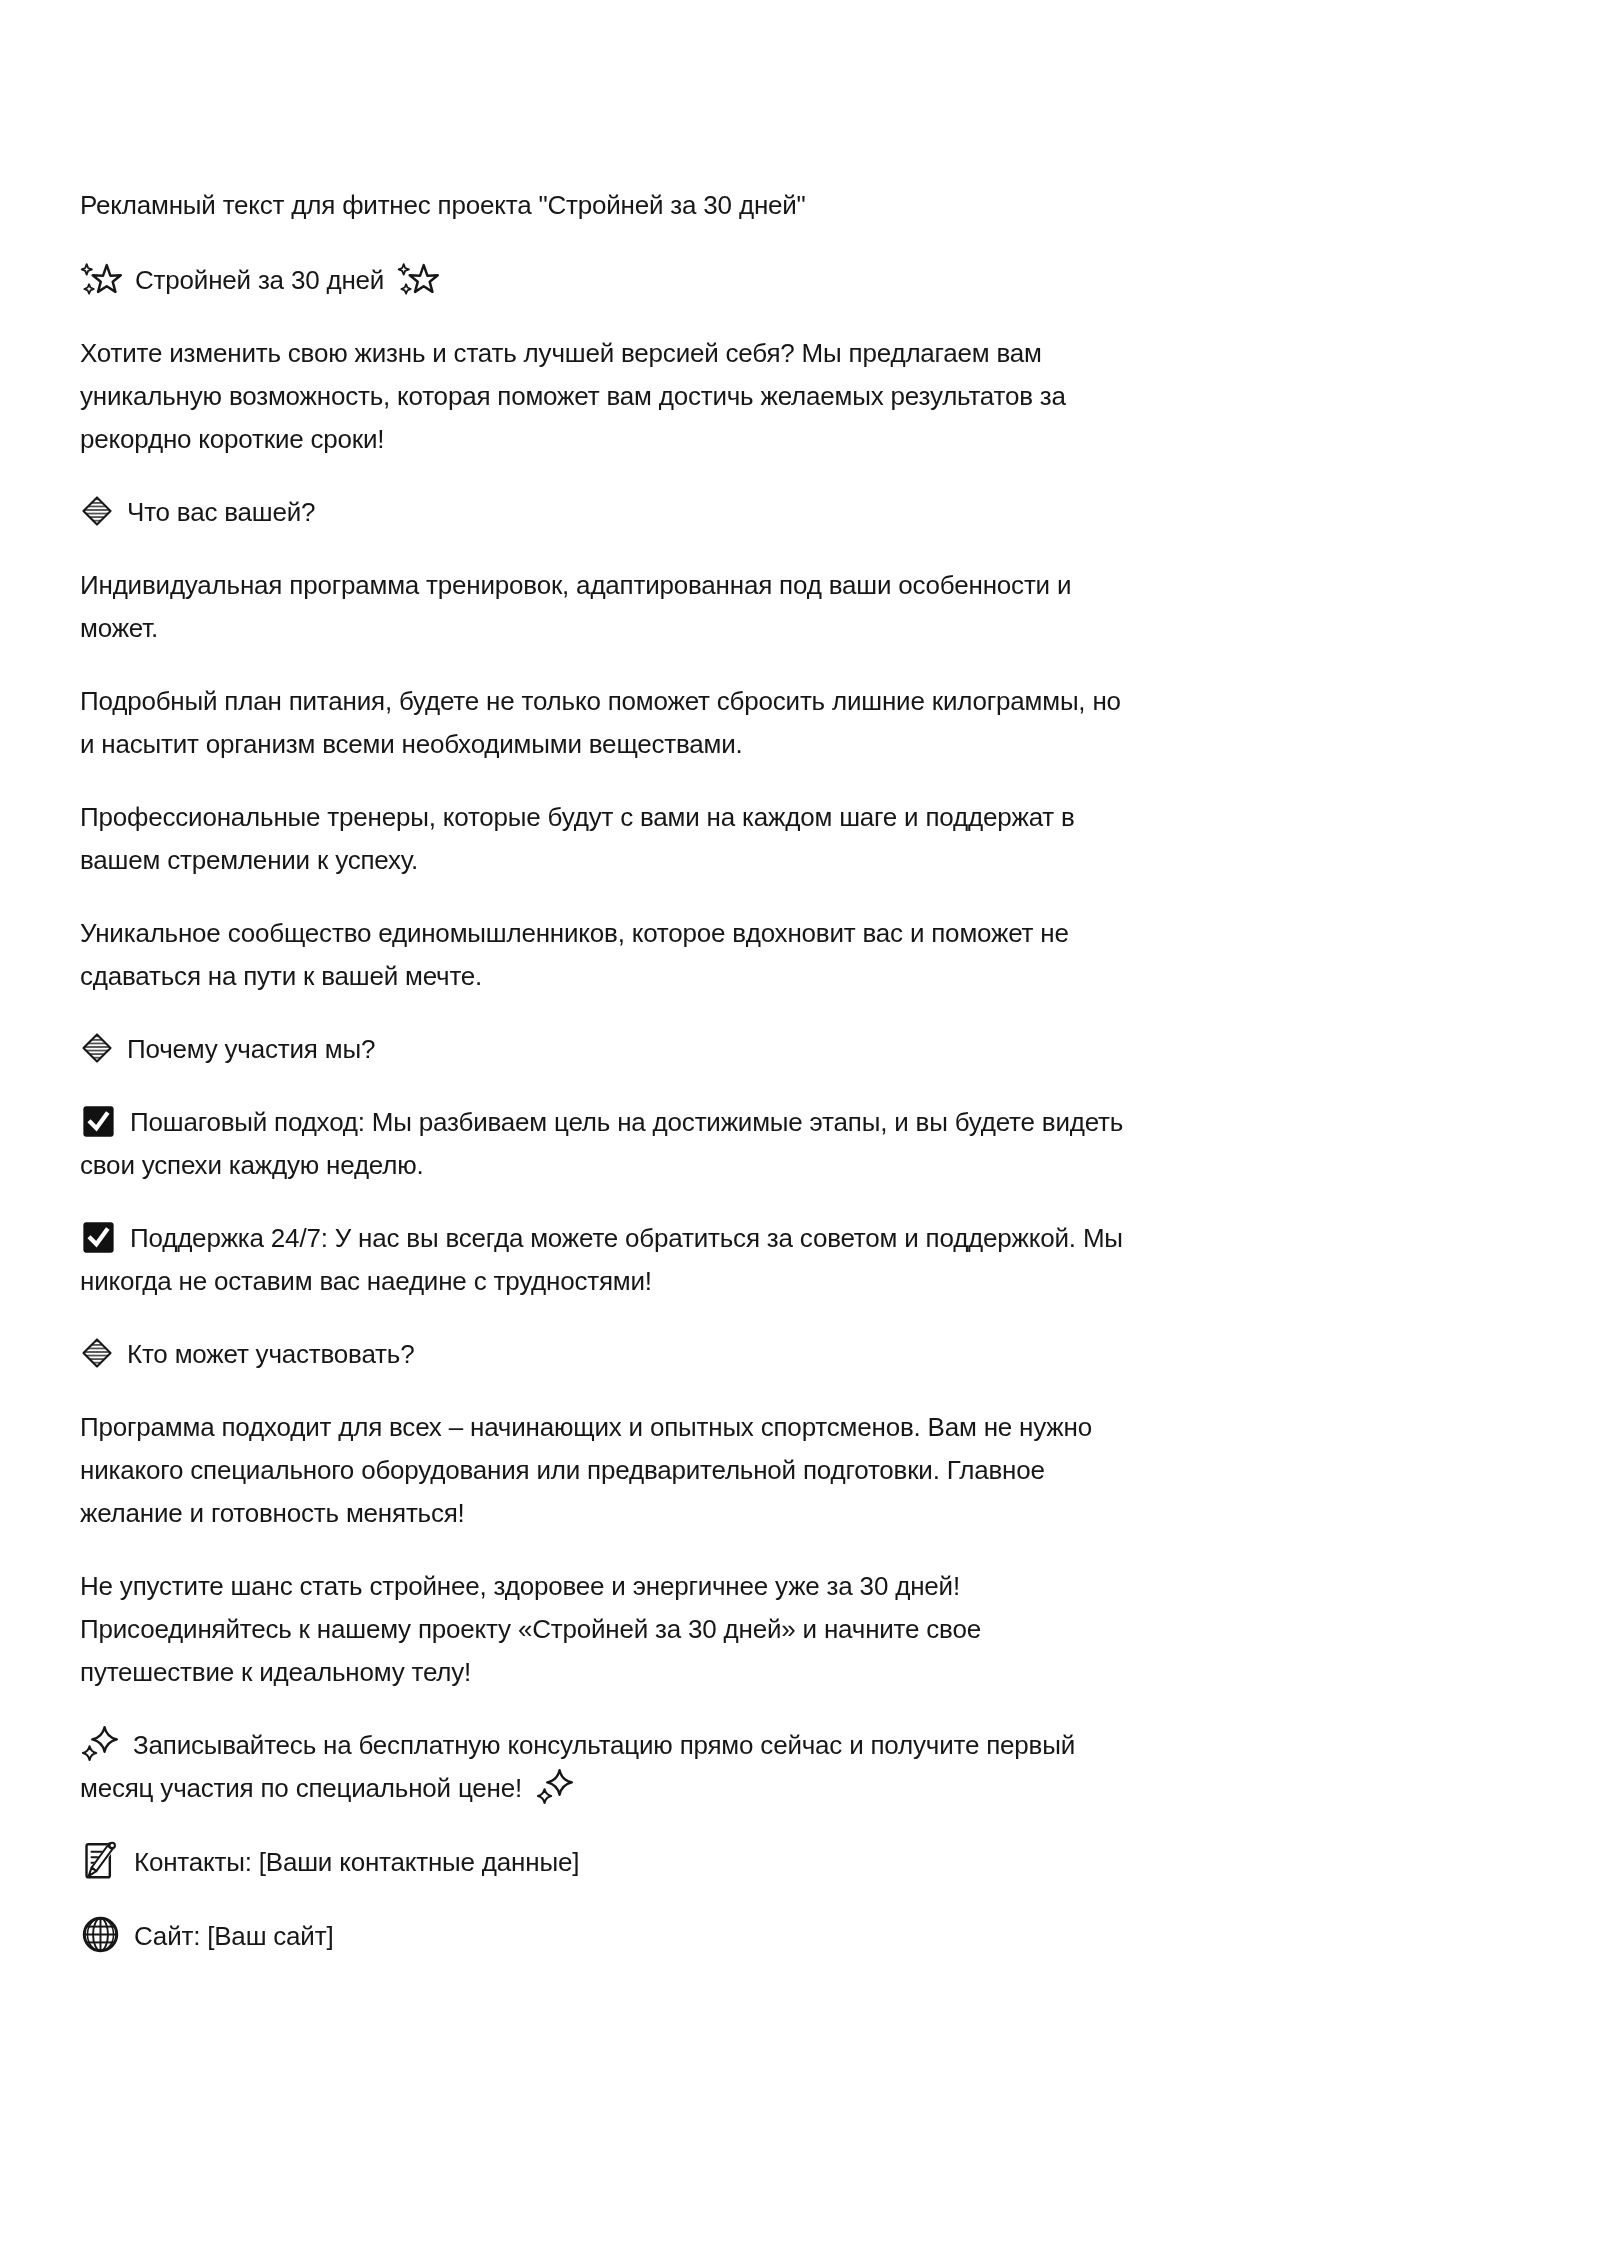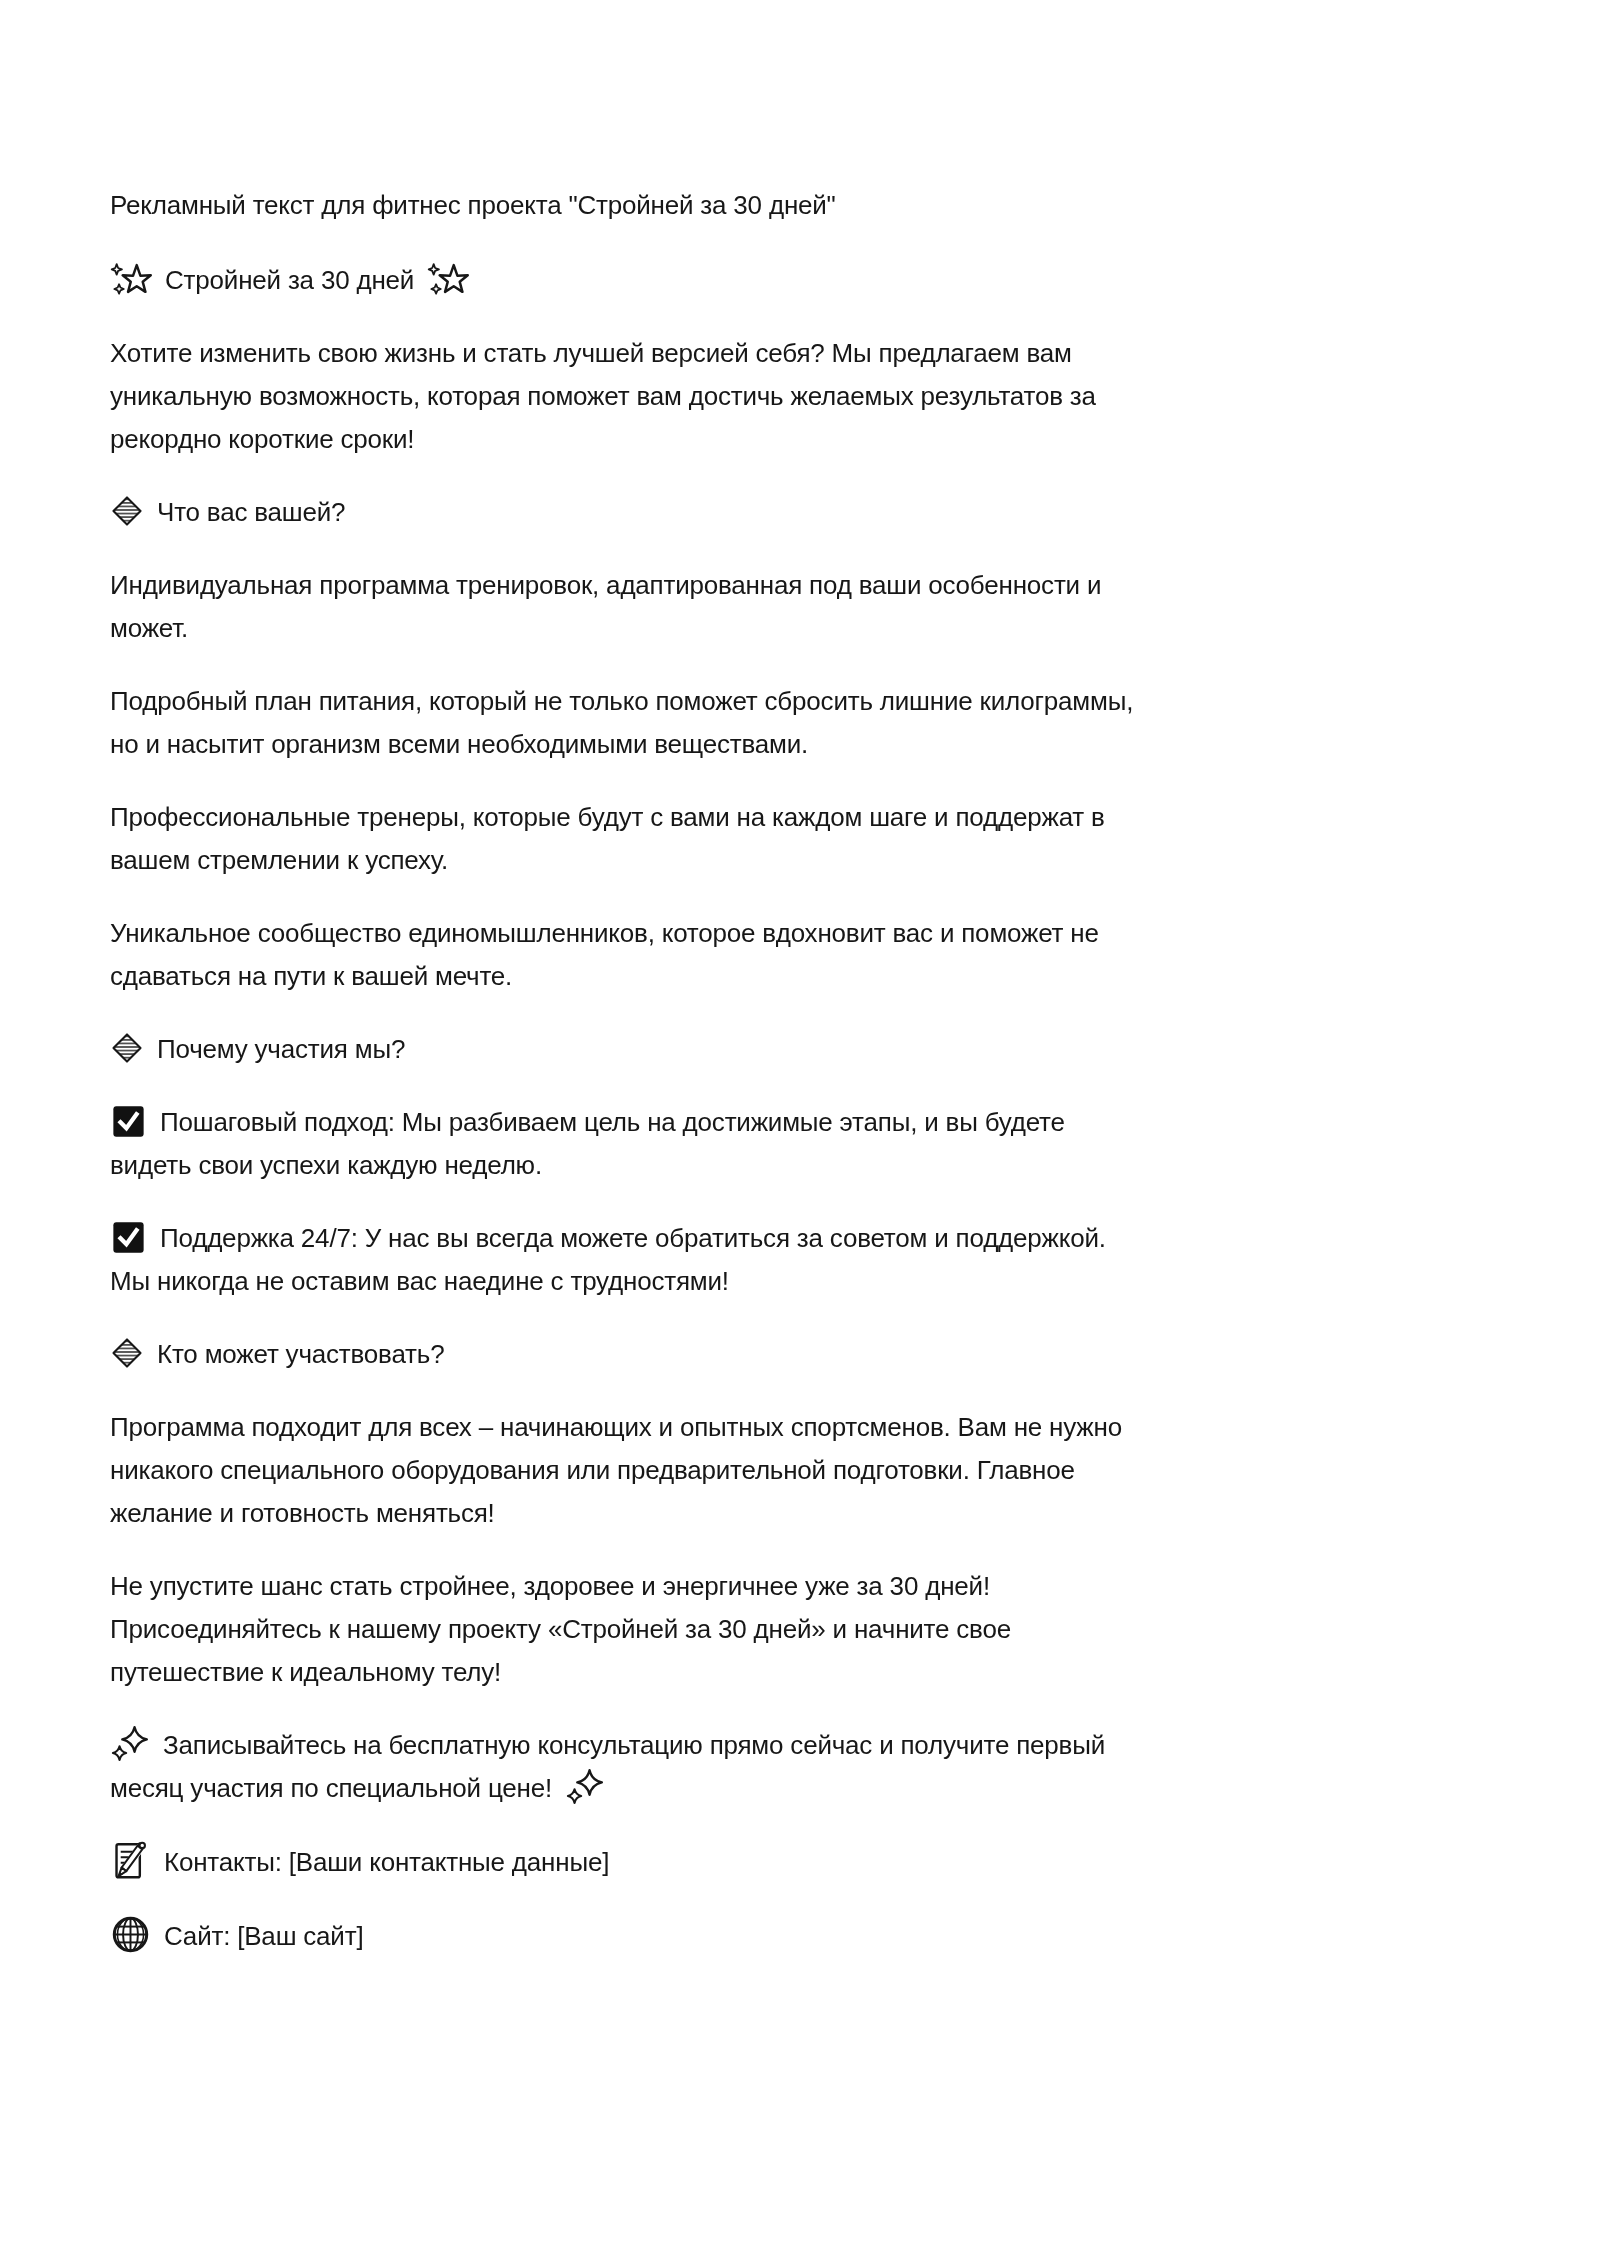--- a/index.html
+++ b/index.html
@@ -10,21 +10,21 @@
   body {
     width: 1600px;
     height: 2264px;
     position: relative;
     font-family: "Liberation Sans", sans-serif;
   }
   .page {
     box-sizing: border-box;
     width: 1332px;
     height: 2264px;
-    padding: 184px 197px 0 110px;
+    padding: 184px 197px 0 80px;
     background: #ffffff;
   }
   .line, .para {
     margin: 0 0 30px 0;
     font-size: 26px;
     line-height: 43px;
     letter-spacing: -0.2px;
     color: #171717;
     font-weight: 400;
   }
@@ -112,21 +112,21 @@
 
   <p class="para">Хотите изменить свою жизнь и стать лучшей версией себя? Мы предлагаем вам уникальную возможность, которая поможет вам достичь желаемых результатов за рекордно короткие сроки!</p>
 
   <p class="line">
     <svg class="ic ic-diamond">
         <use href="#sym-diamond"></use>
       </svg><span>Что вас вашей?</span>
   </p>
 
   <p class="para">Индивидуальная программа тренировок, адаптированная под ваши особенности и может.</p>
-  <p class="para">Подробный план питания, который не только поможет сбросить лишние килограммы, но и насытит организм всеми необходимыми веществами.</p>
+  <p class="para">Подробный план питания, будете не только поможет сбросить лишние килограммы, но и насытит организм всеми необходимыми веществами.</p>
   <p class="para">Профессиональные тренеры, которые будут с вами на каждом шаге и поддержат в вашем стремлении к успеху.</p>
   <p class="para">Уникальное сообщество единомышленников, которое вдохновит вас и поможет не сдаваться на пути к вашей мечте.</p>
 
   <p class="line">
     <svg class="ic ic-diamond">
         <use href="#sym-diamond"></use>
       </svg><span>Почему участия мы?</span>
   </p>
 
   <p class="para">

